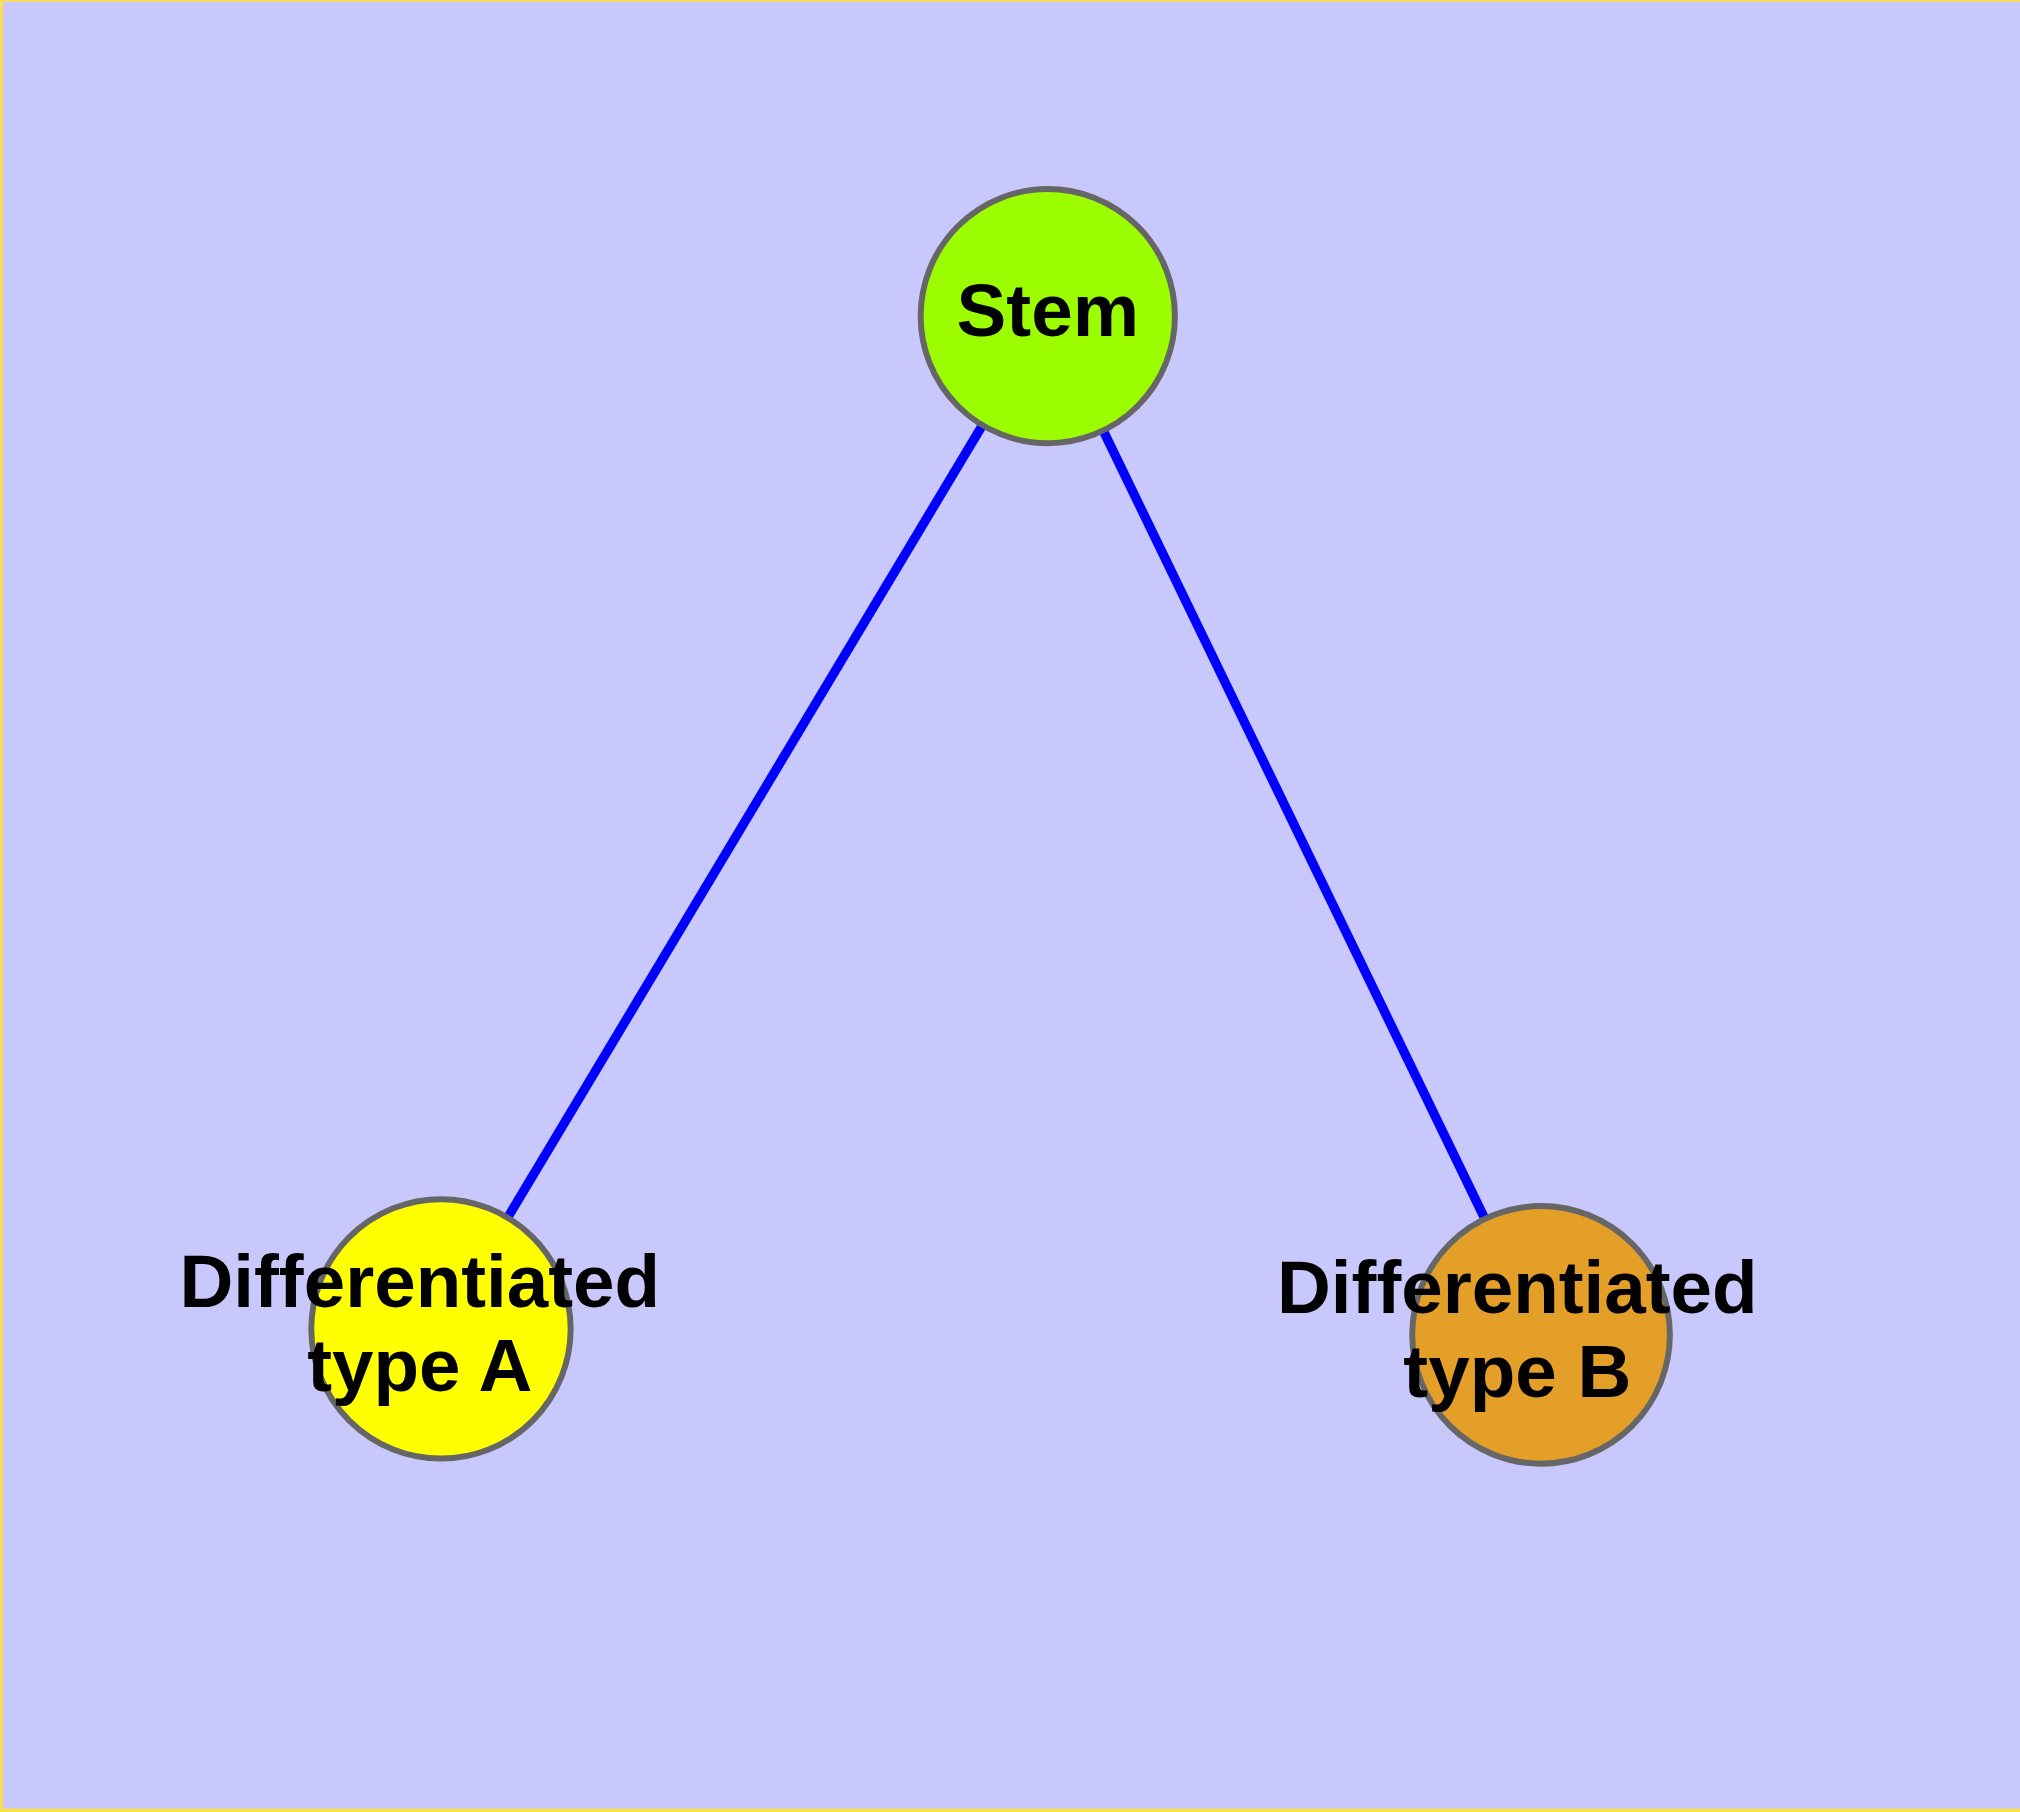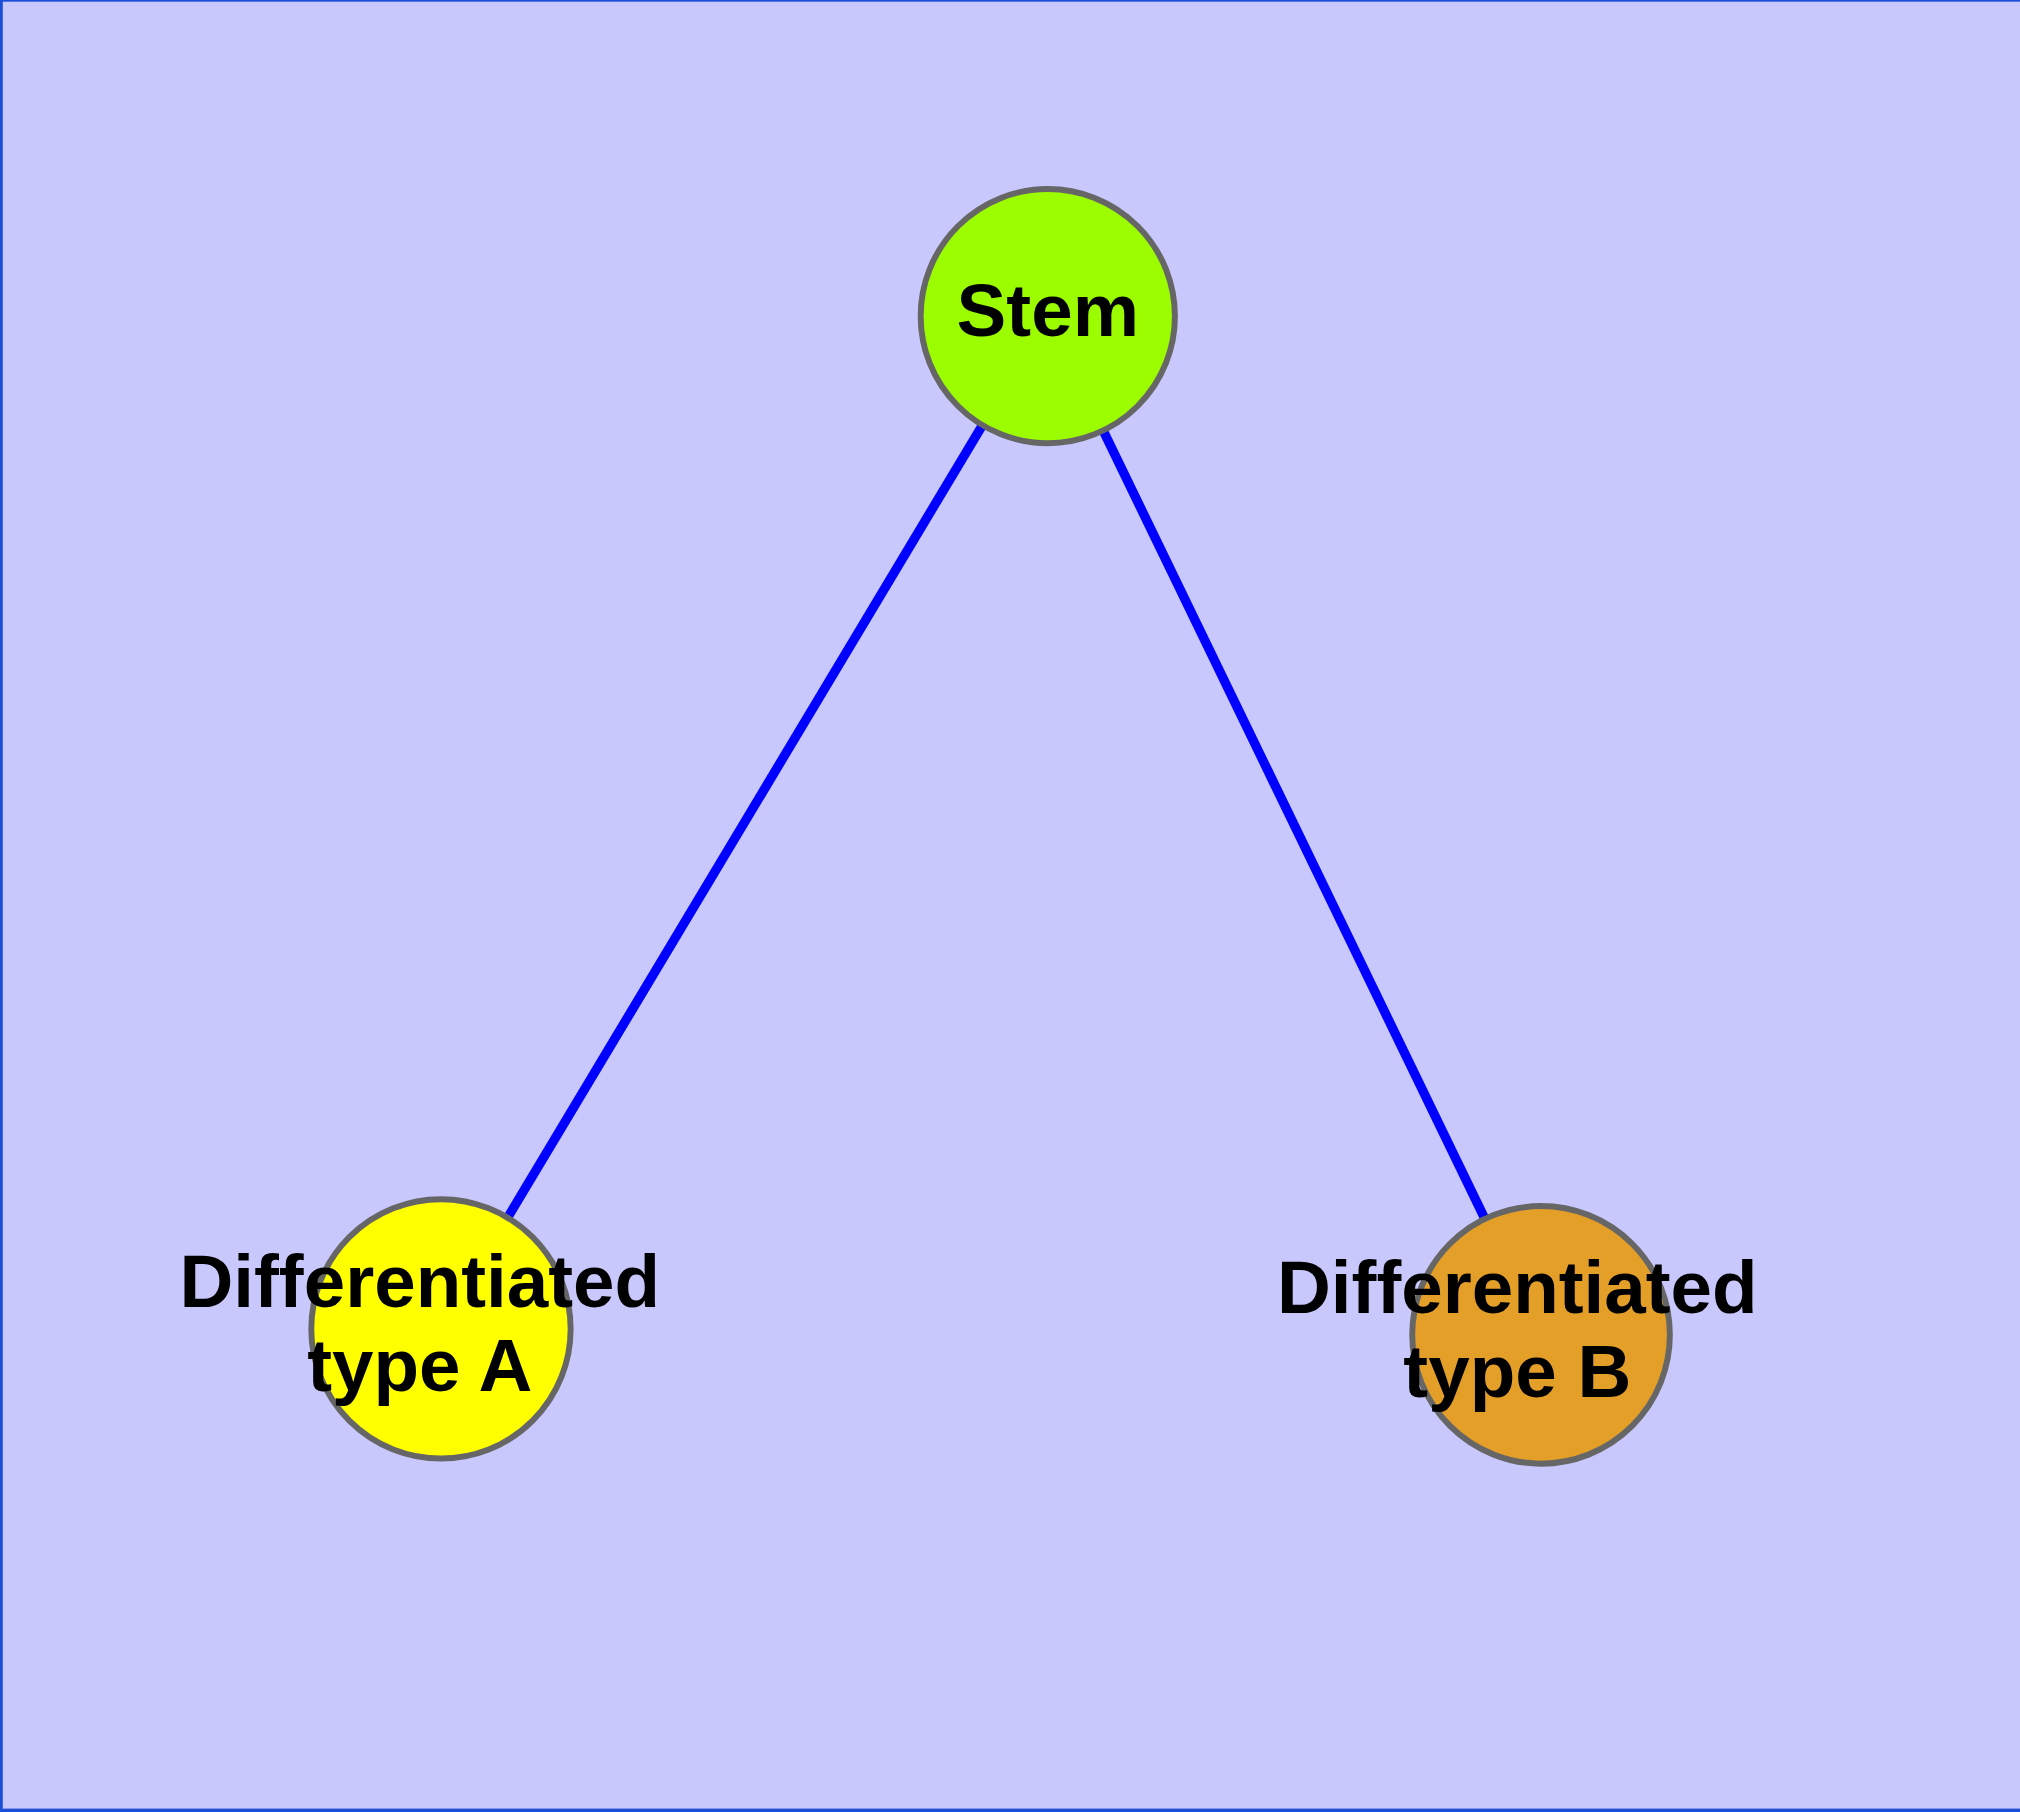--- a/index.html
+++ b/index.html
@@ -11,21 +11,21 @@
   body {
     width: 2021px;
     height: 1812px;
     overflow: hidden;
     font-family: "Liberation Sans", sans-serif;
   }
   #canvas-wrap {
     position: relative;
     width: 2021px;
     height: 1812px;
-    background: #1d4ed8;
+    background: #fde047;
   }
   #graph-svg {
     position: absolute;
     left: 0;
     top: 0;
     display: block;
   }
   .node-label {
     font-family: "Liberation Sans", sans-serif;
     font-weight: bold;

